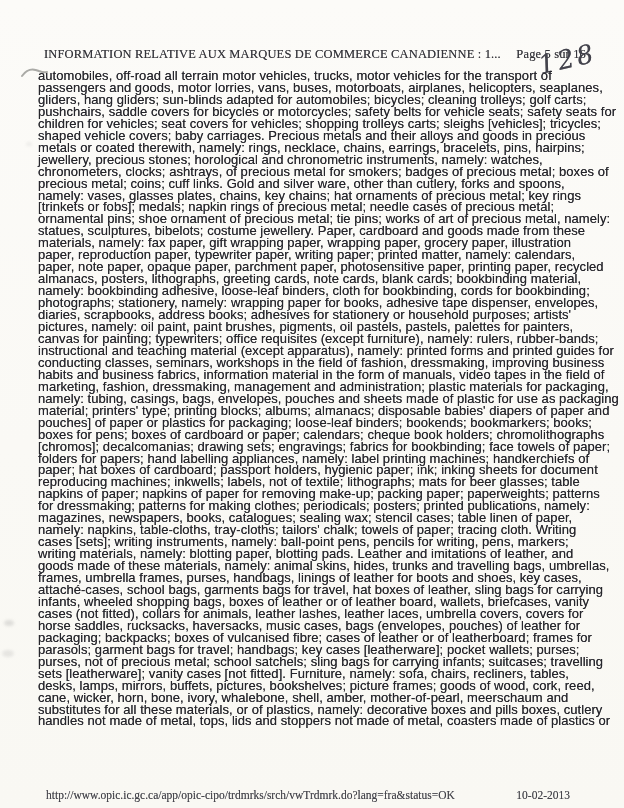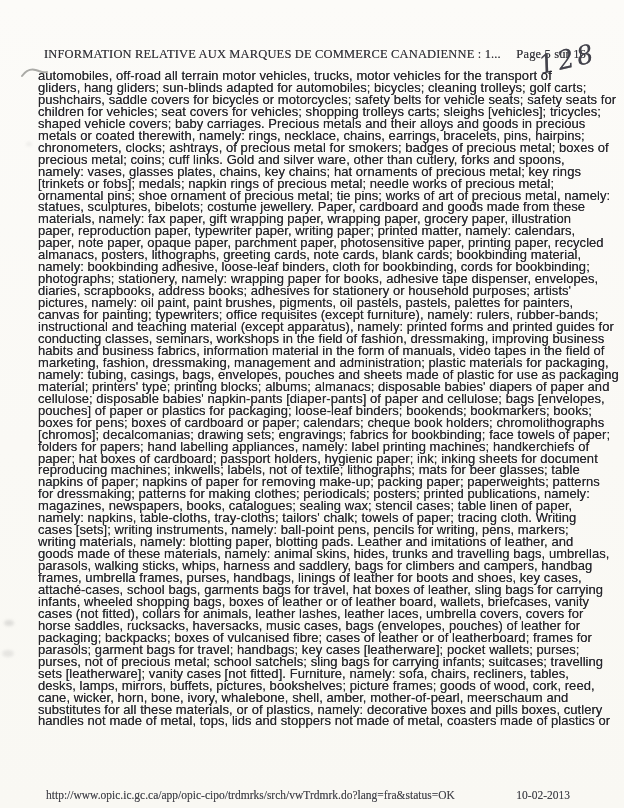--- a/index.html
+++ b/index.html
@@ -81,61 +81,61 @@
   </div>
 
   <div class="handwritten-number">128</div>
 
   <svg class="pen-mark" width="28" height="14" viewBox="0 0 28 14">
     <path d="M1,10 C6,3 11,2 18,5 C21,6.2 24,6.5 26,6" fill="none" stroke="#8f8f8b" stroke-width="2" stroke-linecap="round"></path>
   </svg>
 
   <div class="body-text">
       <div class="text-line">automobiles, off-road all terrain motor vehicles, trucks, motor vehicles for the transport of</div>
+      <div class="text-line">passengers and goods, motor lorries, vans, buses, motorboats, airplanes, helicopters, seaplanes,</div>
       <div class="text-line">gliders, hang gliders; sun-blinds adapted for automobiles; bicycles; cleaning trolleys; golf carts;</div>
       <div class="text-line">pushchairs, saddle covers for bicycles or motorcycles; safety belts for vehicle seats; safety seats for</div>
       <div class="text-line">children for vehicles; seat covers for vehicles; shopping trolleys carts; sleighs [vehicles]; tricycles;</div>
       <div class="text-line">shaped vehicle covers; baby carriages. Precious metals and their alloys and goods in precious</div>
       <div class="text-line">metals or coated therewith, namely: rings, necklace, chains, earrings, bracelets, pins, hairpins;</div>
+      <div class="text-line">jewellery, precious stones; horological and chronometric instruments, namely: watches,</div>
       <div class="text-line">chronometers, clocks; ashtrays, of precious metal for smokers; badges of precious metal; boxes of</div>
       <div class="text-line">precious metal; coins; cuff links. Gold and silver ware, other than cutlery, forks and spoons,</div>
       <div class="text-line">namely: vases, glasses plates, chains, key chains; hat ornaments of precious metal; key rings</div>
-      <div class="text-line">[trinkets or fobs]; medals; napkin rings of precious metal; needle works of precious metal;</div>
+      <div class="text-line">[trinkets or fobs]; medals; napkin rings of precious metal; needle cases of precious metal;</div>
       <div class="text-line">ornamental pins; shoe ornament of precious metal; tie pins; works of art of precious metal, namely:</div>
       <div class="text-line">statues, sculptures, bibelots; costume jewellery. Paper, cardboard and goods made from these</div>
       <div class="text-line">materials, namely: fax paper, gift wrapping paper, wrapping paper, grocery paper, illustration</div>
       <div class="text-line">paper, reproduction paper, typewriter paper, writing paper; printed matter, namely: calendars,</div>
       <div class="text-line">paper, note paper, opaque paper, parchment paper, photosensitive paper, printing paper, recycled</div>
       <div class="text-line">almanacs, posters, lithographs, greeting cards, note cards, blank cards; bookbinding material,</div>
       <div class="text-line">namely: bookbinding adhesive, loose-leaf binders, cloth for bookbinding, cords for bookbinding;</div>
       <div class="text-line">photographs; stationery, namely: wrapping paper for books, adhesive tape dispenser, envelopes,</div>
       <div class="text-line">diaries, scrapbooks, address books; adhesives for stationery or household purposes; artists'</div>
       <div class="text-line">pictures, namely: oil paint, paint brushes, pigments, oil pastels, pastels, palettes for painters,</div>
       <div class="text-line">canvas for painting; typewriters; office requisites (except furniture), namely: rulers, rubber-bands;</div>
       <div class="text-line">instructional and teaching material (except apparatus), namely: printed forms and printed guides for</div>
       <div class="text-line">conducting classes, seminars, workshops in the field of fashion, dressmaking, improving business</div>
       <div class="text-line">habits and business fabrics, information material in the form of manuals, video tapes in the field of</div>
       <div class="text-line">marketing, fashion, dressmaking, management and administration; plastic materials for packaging,</div>
       <div class="text-line">namely: tubing, casings, bags, envelopes, pouches and sheets made of plastic for use as packaging</div>
       <div class="text-line">material; printers' type; printing blocks; albums; almanacs; disposable babies' diapers of paper and</div>
-      <div class="text-line">cellulose; disposable babies' napkin-pants [diaper-pants] of paper and cellulose; bags [envelopes,</div>
       <div class="text-line">pouches] of paper or plastics for packaging; loose-leaf binders; bookends; bookmarkers; books;</div>
       <div class="text-line">boxes for pens; boxes of cardboard or paper; calendars; cheque book holders; chromolithographs</div>
       <div class="text-line">[chromos]; decalcomanias; drawing sets; engravings; fabrics for bookbinding; face towels of paper;</div>
       <div class="text-line">folders for papers; hand labelling appliances, namely: label printing machines; handkerchiefs of</div>
       <div class="text-line">paper; hat boxes of cardboard; passport holders, hygienic paper; ink; inking sheets for document</div>
       <div class="text-line">reproducing machines; inkwells; labels, not of textile; lithographs; mats for beer glasses; table</div>
       <div class="text-line">napkins of paper; napkins of paper for removing make-up; packing paper; paperweights; patterns</div>
       <div class="text-line">for dressmaking; patterns for making clothes; periodicals; posters; printed publications, namely:</div>
       <div class="text-line">magazines, newspapers, books, catalogues; sealing wax; stencil cases; table linen of paper,</div>
       <div class="text-line">namely: napkins, table-cloths, tray-cloths; tailors' chalk; towels of paper; tracing cloth. Writing</div>
       <div class="text-line">cases [sets]; writing instruments, namely: ball-point pens, pencils for writing, pens, markers;</div>
       <div class="text-line">writing materials, namely: blotting paper, blotting pads. Leather and imitations of leather, and</div>
       <div class="text-line">goods made of these materials, namely: animal skins, hides, trunks and travelling bags, umbrellas,</div>
-      <div class="text-line">parasols, walking sticks, whips, harness and saddlery, bags for climbers and campers, handbag</div>
       <div class="text-line">frames, umbrella frames, purses, handbags, linings of leather for boots and shoes, key cases,</div>
       <div class="text-line">attaché-cases, school bags, garments bags for travel, hat boxes of leather, sling bags for carrying</div>
       <div class="text-line">infants, wheeled shopping bags, boxes of leather or of leather board, wallets, briefcases, vanity</div>
       <div class="text-line">cases (not fitted), collars for animals, leather lashes, leather laces, umbrella covers, covers for</div>
       <div class="text-line">horse saddles, rucksacks, haversacks, music cases, bags (envelopes, pouches) of leather for</div>
       <div class="text-line">packaging; backpacks; boxes of vulcanised fibre; cases of leather or of leatherboard; frames for</div>
       <div class="text-line">parasols; garment bags for travel; handbags; key cases [leatherware]; pocket wallets; purses;</div>
       <div class="text-line">purses, not of precious metal; school satchels; sling bags for carrying infants; suitcases; travelling</div>
       <div class="text-line">sets [leatherware]; vanity cases [not fitted]. Furniture, namely: sofa, chairs, recliners, tables,</div>
       <div class="text-line">desks, lamps, mirrors, buffets, pictures, bookshelves; picture frames; goods of wood, cork, reed,</div>

